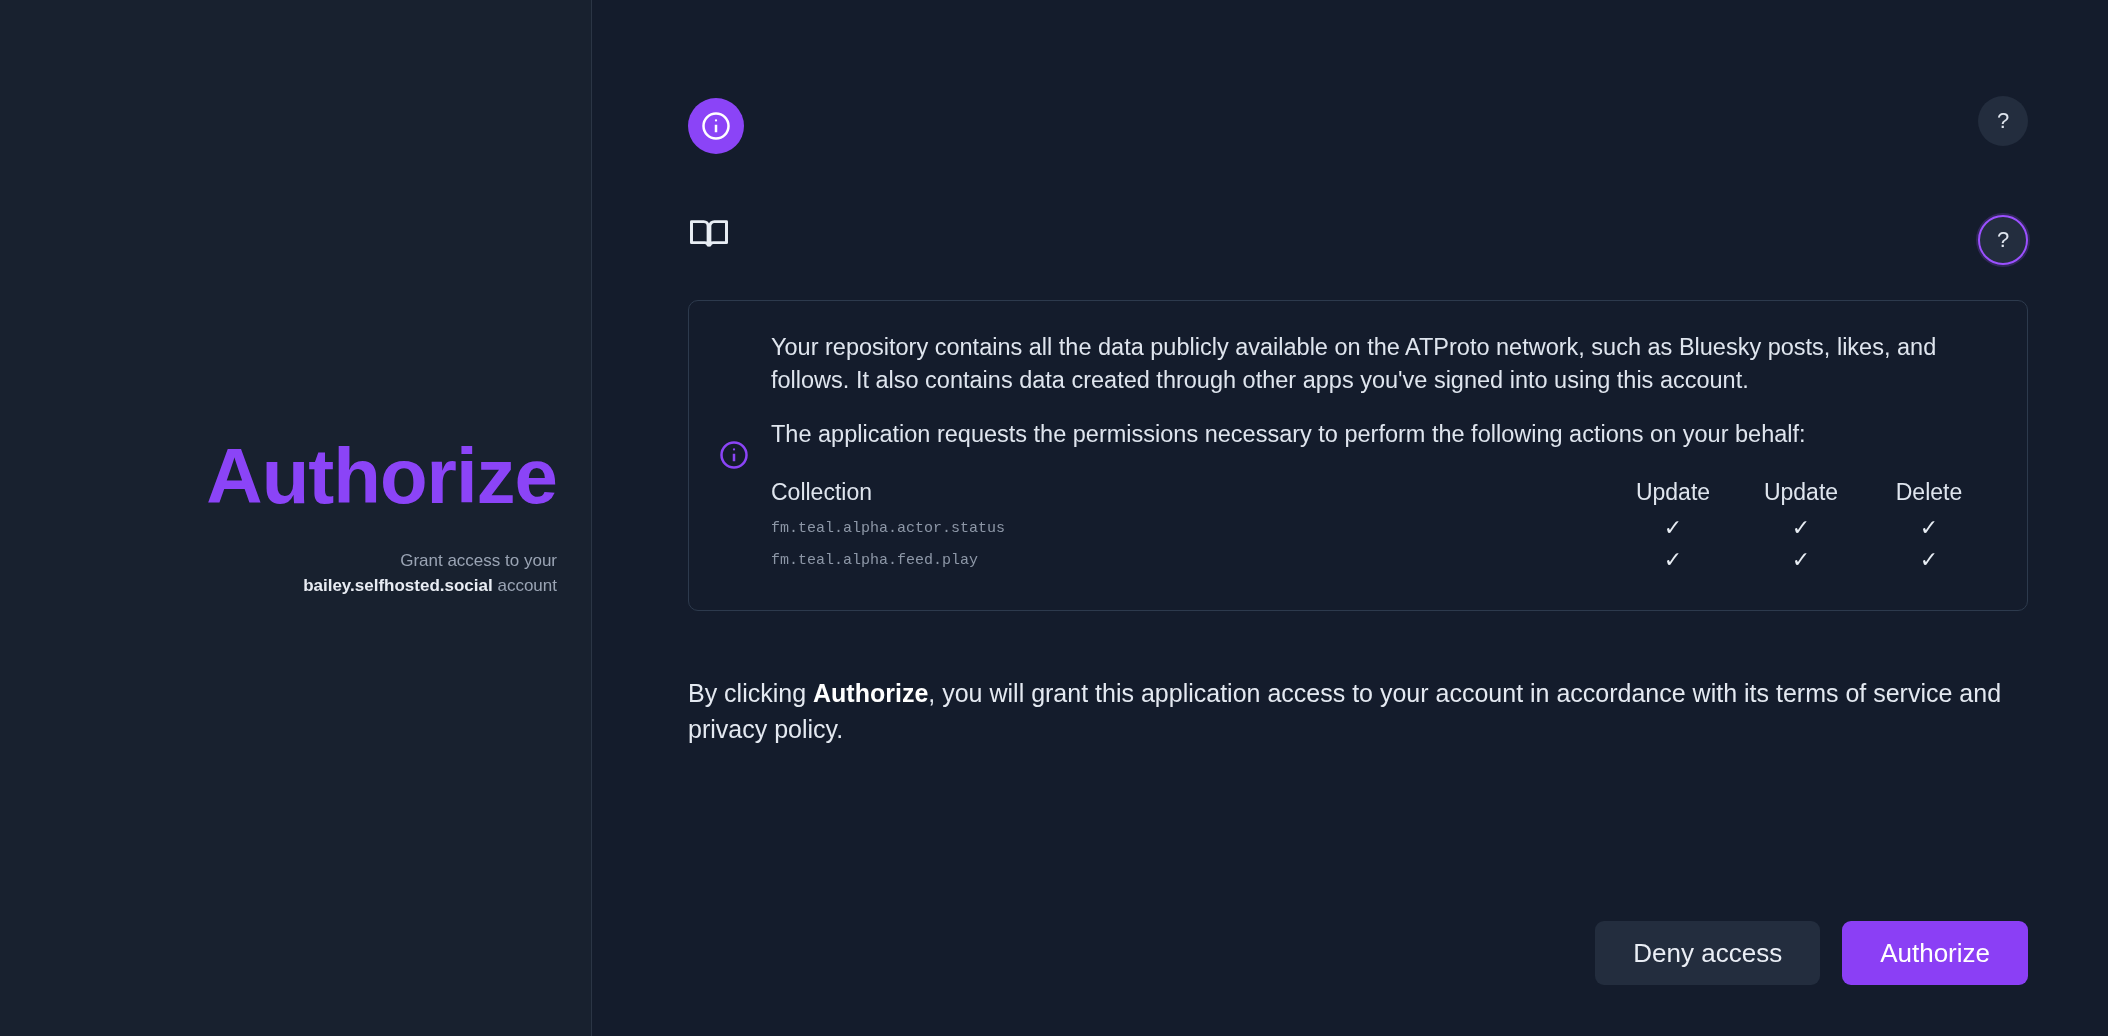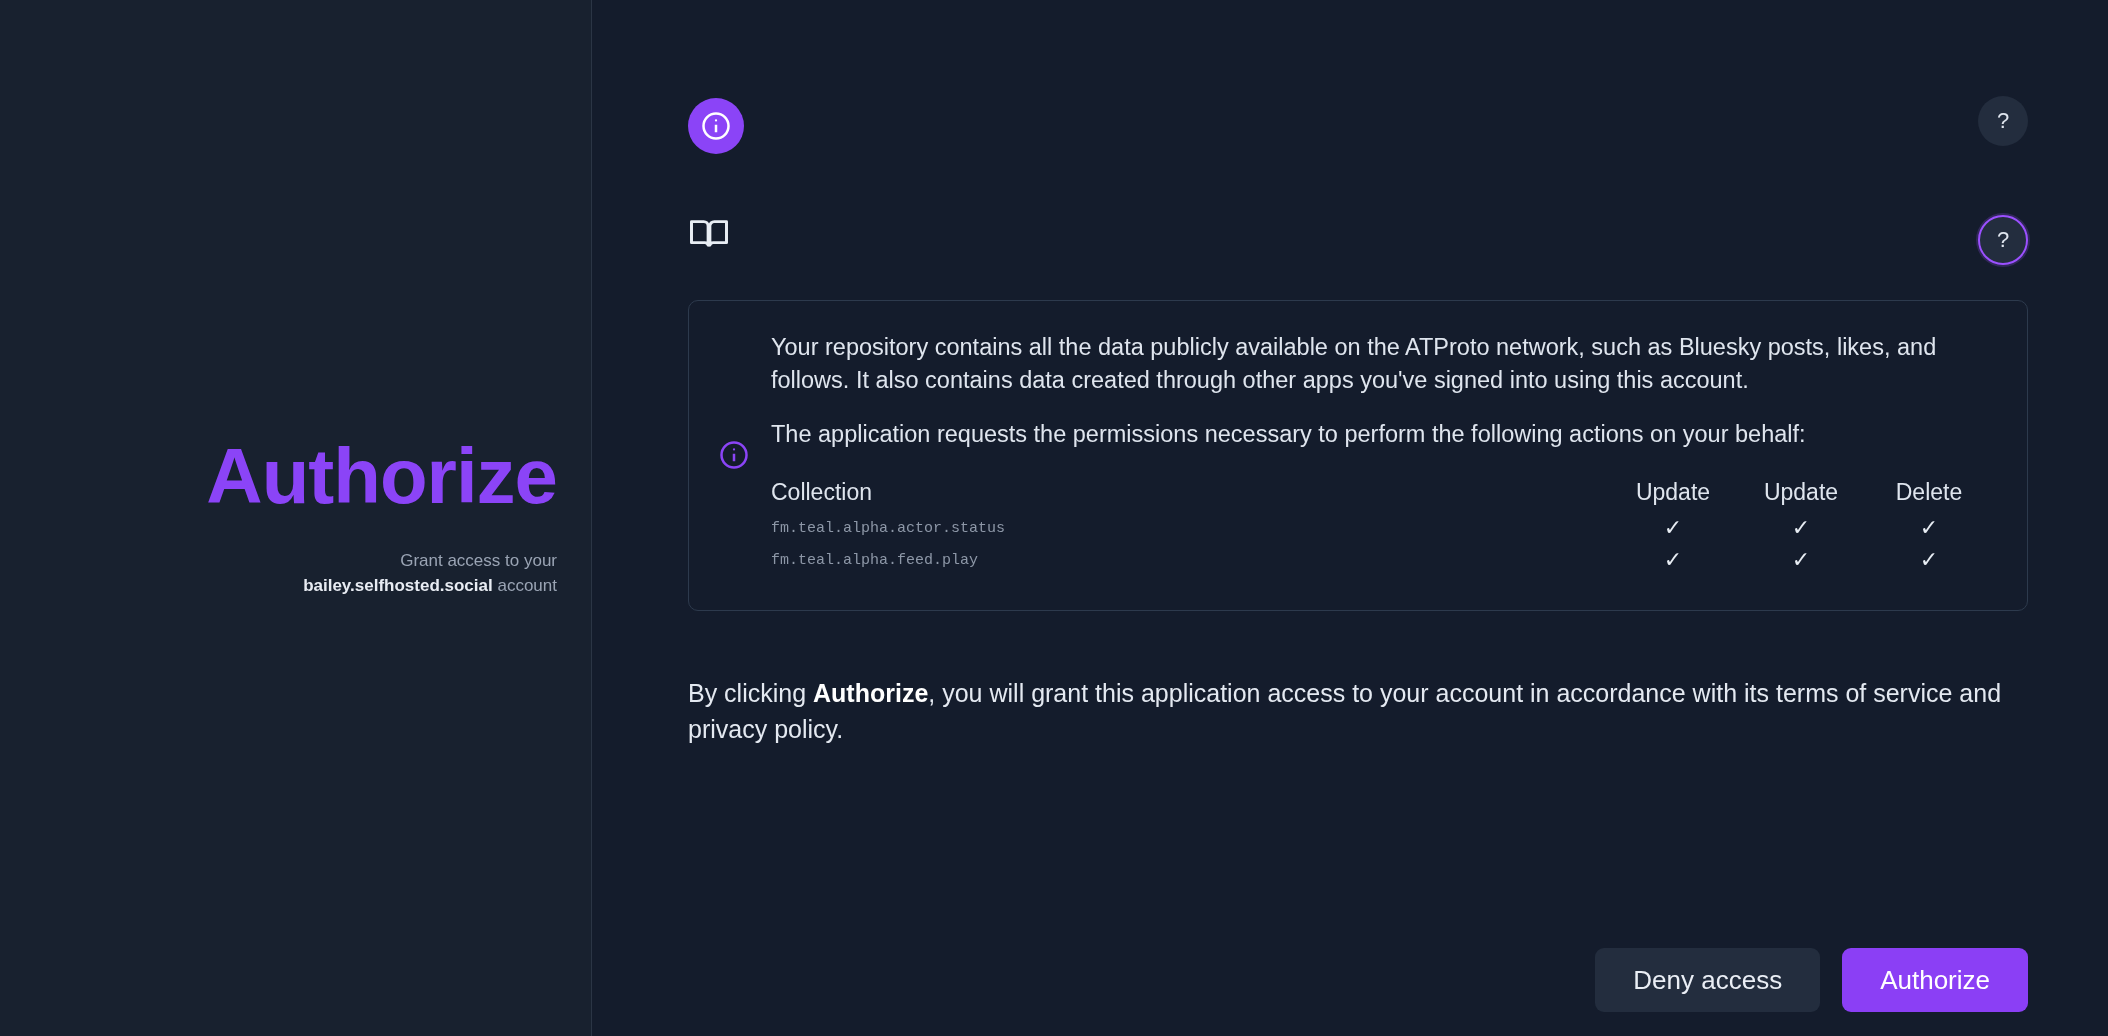--- a/index.html
+++ b/index.html
@@ -190,21 +190,21 @@
     color: #e4e9f1;
     line-height: 1.45;
     max-width: 1330px;
   }
   .consent strong { font-weight: 700; color: #ffffff; }
 
   
   .actions {
     position: absolute;
     right: 80px;
-    bottom: 24px;
+    bottom: 51px;
     display: flex;
     gap: 22px;
   }
   .btn {
     border: none;
     border-radius: 9px;
     font-size: 26px;
     font-family: "Liberation Sans", sans-serif;
     cursor: pointer;
     padding: 0 38px;

